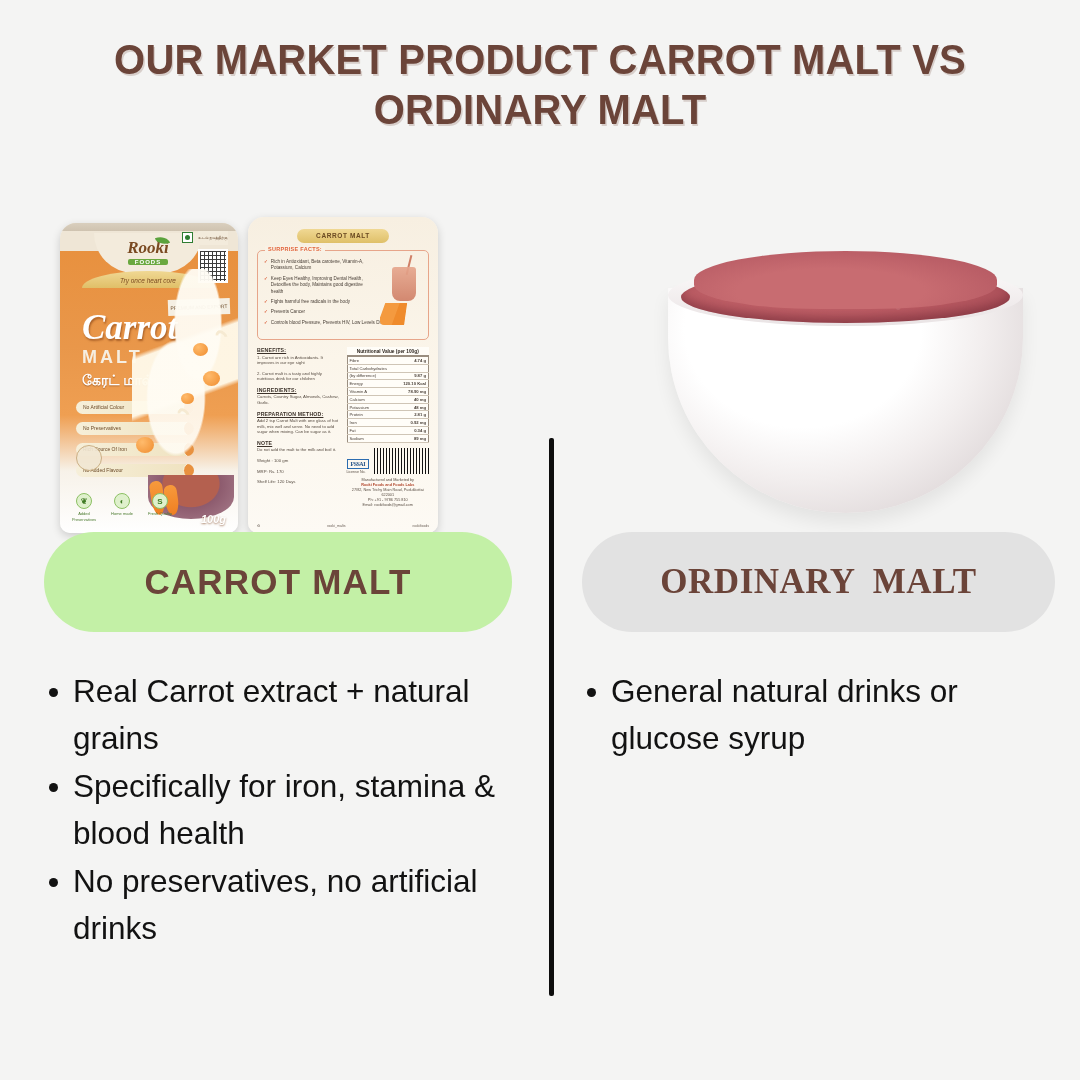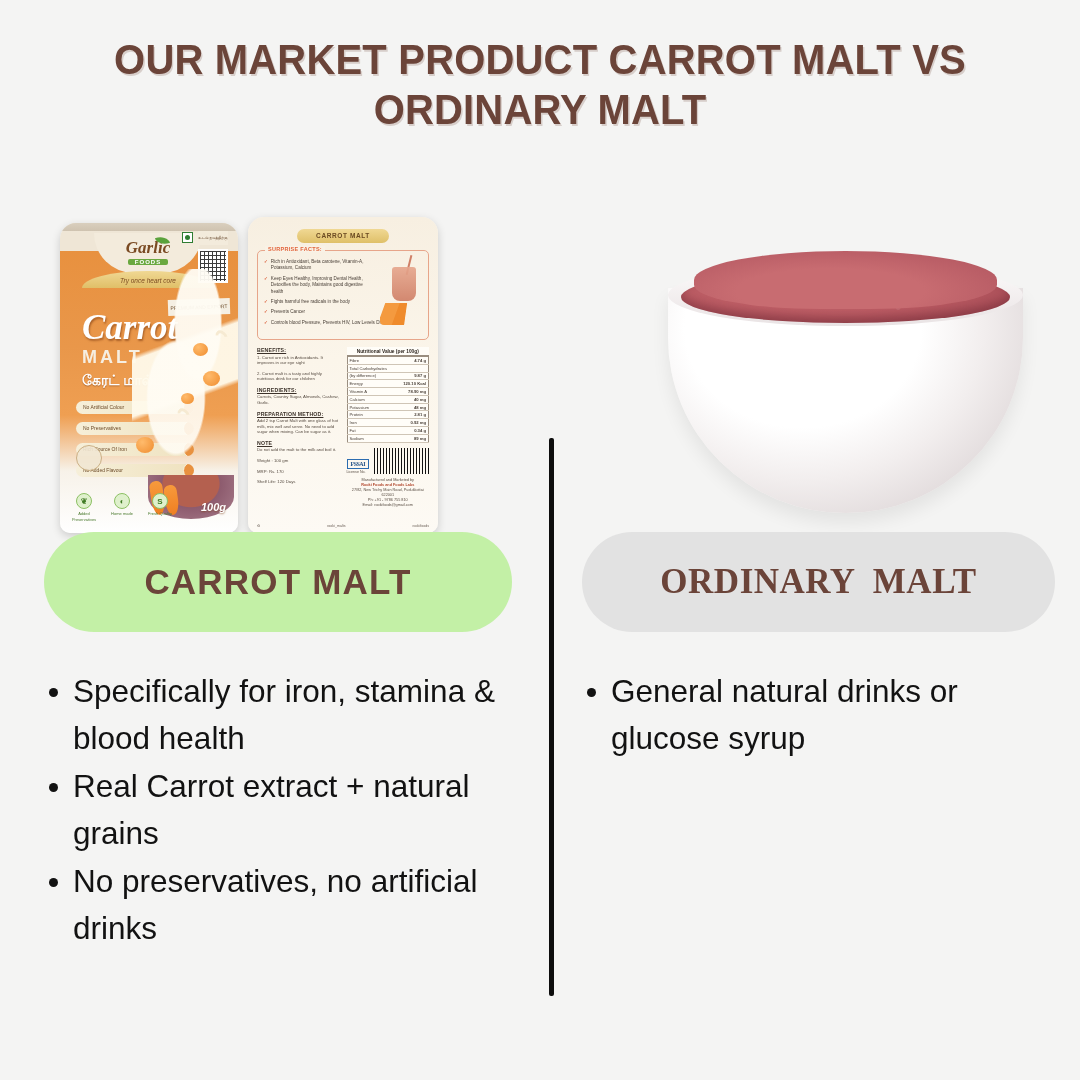--- a/index.html
+++ b/index.html
@@ -299,21 +299,21 @@
     border-radius: 50%;
     background: #dff0cc;
     border: 1px solid #8cc063;
     color: #3f7a24;
     font-size: 8px;
     line-height: 15px;
     font-weight: bold;
   }
   .weight-mark {
     position: absolute;
-    right: 12px; bottom: 20px;
+    right: 12px; bottom: 8px;
     font-size: 11px;
     font-weight: bold;
     font-style: italic;
     color: #ffffff;
     text-shadow: 0 1px 2px rgba(120,60,20,0.6);
   }
 
   
   .pouch-back {
     left: 196px;
@@ -619,21 +619,21 @@
 </div>
 
 <div class="media-row">
 
   <div class="pouches">
 
     <div class="pouch pouch-front">
 
       <div class="brand-badge">
         <div class="brand-leaf"></div>
-        <div class="brand-name">Garlic</div>
+        <div class="brand-name">Rooki</div>
         <div class="brand-sub">FOODS</div>
       </div>
 
       <div class="ribbon">Try once heart core</div>
 
       <div class="tamil-tag">உடல் நலத்திற்கு</div>
       <div class="veg-mark"></div>
 
       <div class="qr-box">
         <div class="qr-grid"></div>
@@ -851,20 +851,20 @@
   <span class="pill-text">CARROT MALT</span>
 </div>
 
 <div class="pill pill-ordinary">
   <span class="pill-text">ORDINARY  MALT</span>
 </div>
 
 <div class="divider"></div>
 
 <ul class="bullets bullets-left">
+  <li>Real Carrot extract + natural grains</li>
   <li>Specifically for iron, stamina &amp; blood health</li>
-  <li>Real Carrot extract + natural grains</li>
   <li>No preservatives, no artificial drinks</li>
 </ul>
 
 <ul class="bullets bullets-right">
   <li>General natural drinks or glucose syrup</li>
 </ul>
 
 </body></html>

